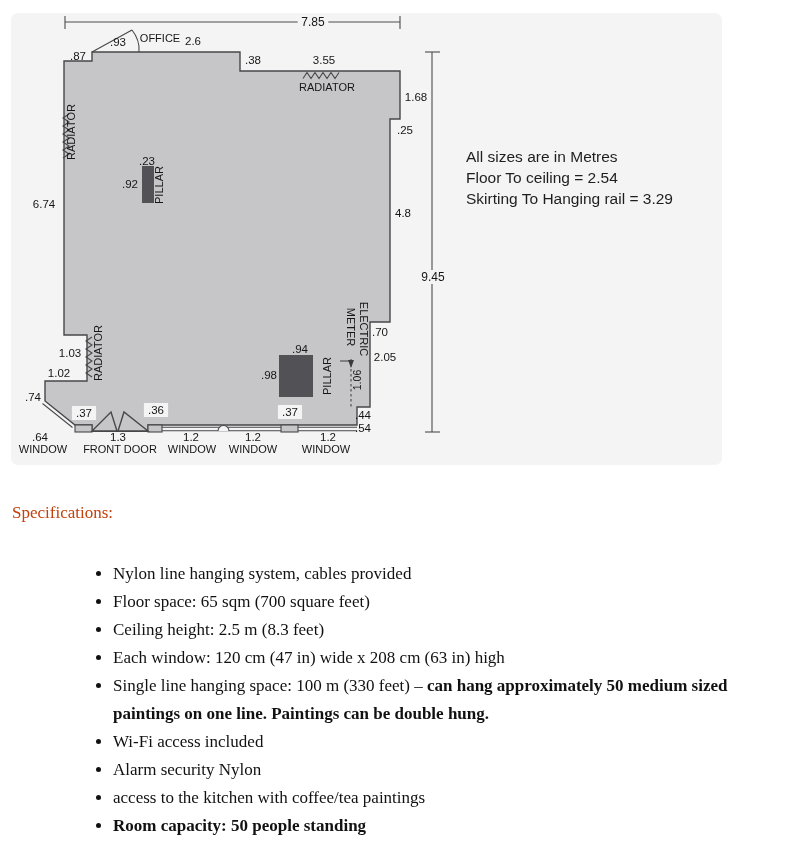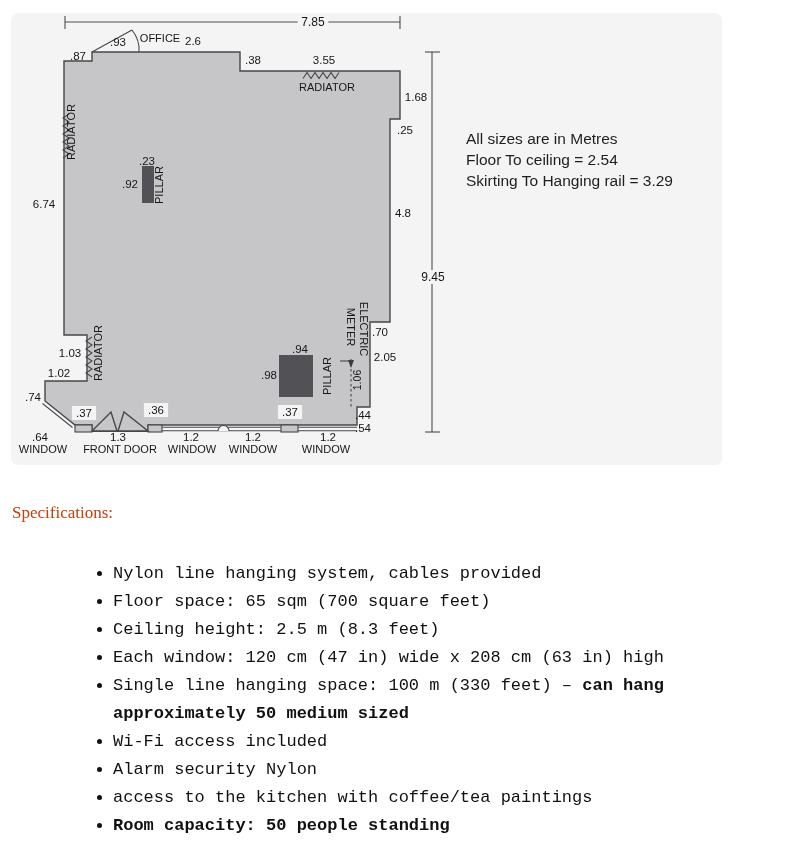--- a/index.html
+++ b/index.html
@@ -13,24 +13,24 @@
   .pier{fill:var(--room);stroke:var(--line);stroke-width:1.1;}
   .thin{stroke:var(--line);stroke-width:1.1;fill:none;}
   .glaze{stroke:var(--line);stroke-width:1.1;fill:none;}
   .dim{stroke:#4c4c4c;stroke-width:1.1;fill:none;}
   .dotted{stroke:#3b3b3b;stroke-width:1;fill:none;stroke-dasharray:2.5 2.5;}
   .pillar{fill:var(--pillar);}
   .arrowhead{fill:#3b3b3b;}
   .semic{fill:var(--panel);stroke:var(--line);stroke-width:1.1;}
   .lblbox{fill:var(--panel);}
   text.lbl{fill:var(--txt);font-family:"Liberation Sans",sans-serif;}
-  .notes{position:absolute;left:466px;top:128px;font-size:15.5px;line-height:21px;color:#1e1e1e;}
+  .notes{position:absolute;left:466px;top:146px;font-size:15.5px;line-height:21px;color:#1e1e1e;}
   .specs-heading{position:absolute;left:12px;top:503px;font-family:"Liberation Serif",serif;font-size:17px;color:#c2410c;}
   ul.specs{position:absolute;left:0;top:560px;margin:0;padding:0 0 0 113px;width:688px;
-           font-family:Liberation Mono, monospace;font-size:17px;line-height:28px;color:#111;list-style:disc outside;}
+           font-family:Liberation Serif, serif;font-size:17px;line-height:28px;color:#111;list-style:disc outside;}
   ul.specs li{margin:0;}
   ul.specs strong{font-weight:bold;}
 </style>
 </head>
 <body>
 
 <div class="panel"></div>
 
 <svg class="plan" width="801" height="480" viewBox="0 0 801 480" xmlns="http://www.w3.org/2000/svg">
 
@@ -140,18 +140,18 @@
   <div>Floor To ceiling = 2.54</div>
   <div>Skirting To Hanging rail = 3.29</div>
 </div>
 
 <div class="specs-heading">Specifications:</div>
 <ul class="specs" id="specs-list">
     <li>Nylon line hanging system, cables provided</li>
     <li>Floor space: 65 sqm (700 square feet)</li>
     <li>Ceiling height: 2.5 m (8.3 feet)</li>
     <li>Each window: 120 cm (47 in) wide x 208 cm (63 in) high</li>
-    <li>Single line hanging space: 100 m (330 feet) – <strong>can hang approximately 50 medium sized</strong><br></li>
+    <li>Single line hanging space: 100 m (330 feet) – <strong>can hang approximately 50 medium sized</strong><br><strong>paintings on one line. Paintings can be double hung.</strong></li>
     <li>Wi-Fi access included</li>
     <li>Alarm security Nylon</li>
     <li>access to the kitchen with coffee/tea paintings</li>
     <li><strong>Room capacity: 50 people standing</strong></li>
   </ul>
 
 </body></html>

